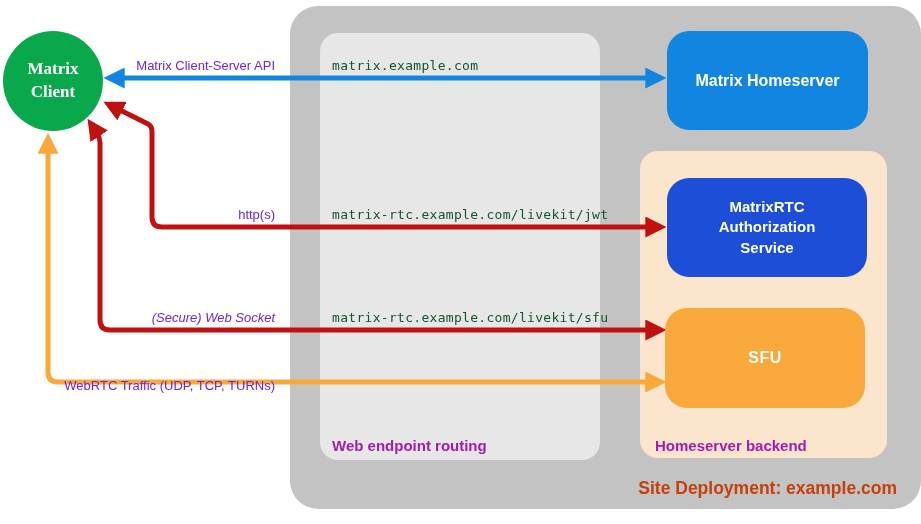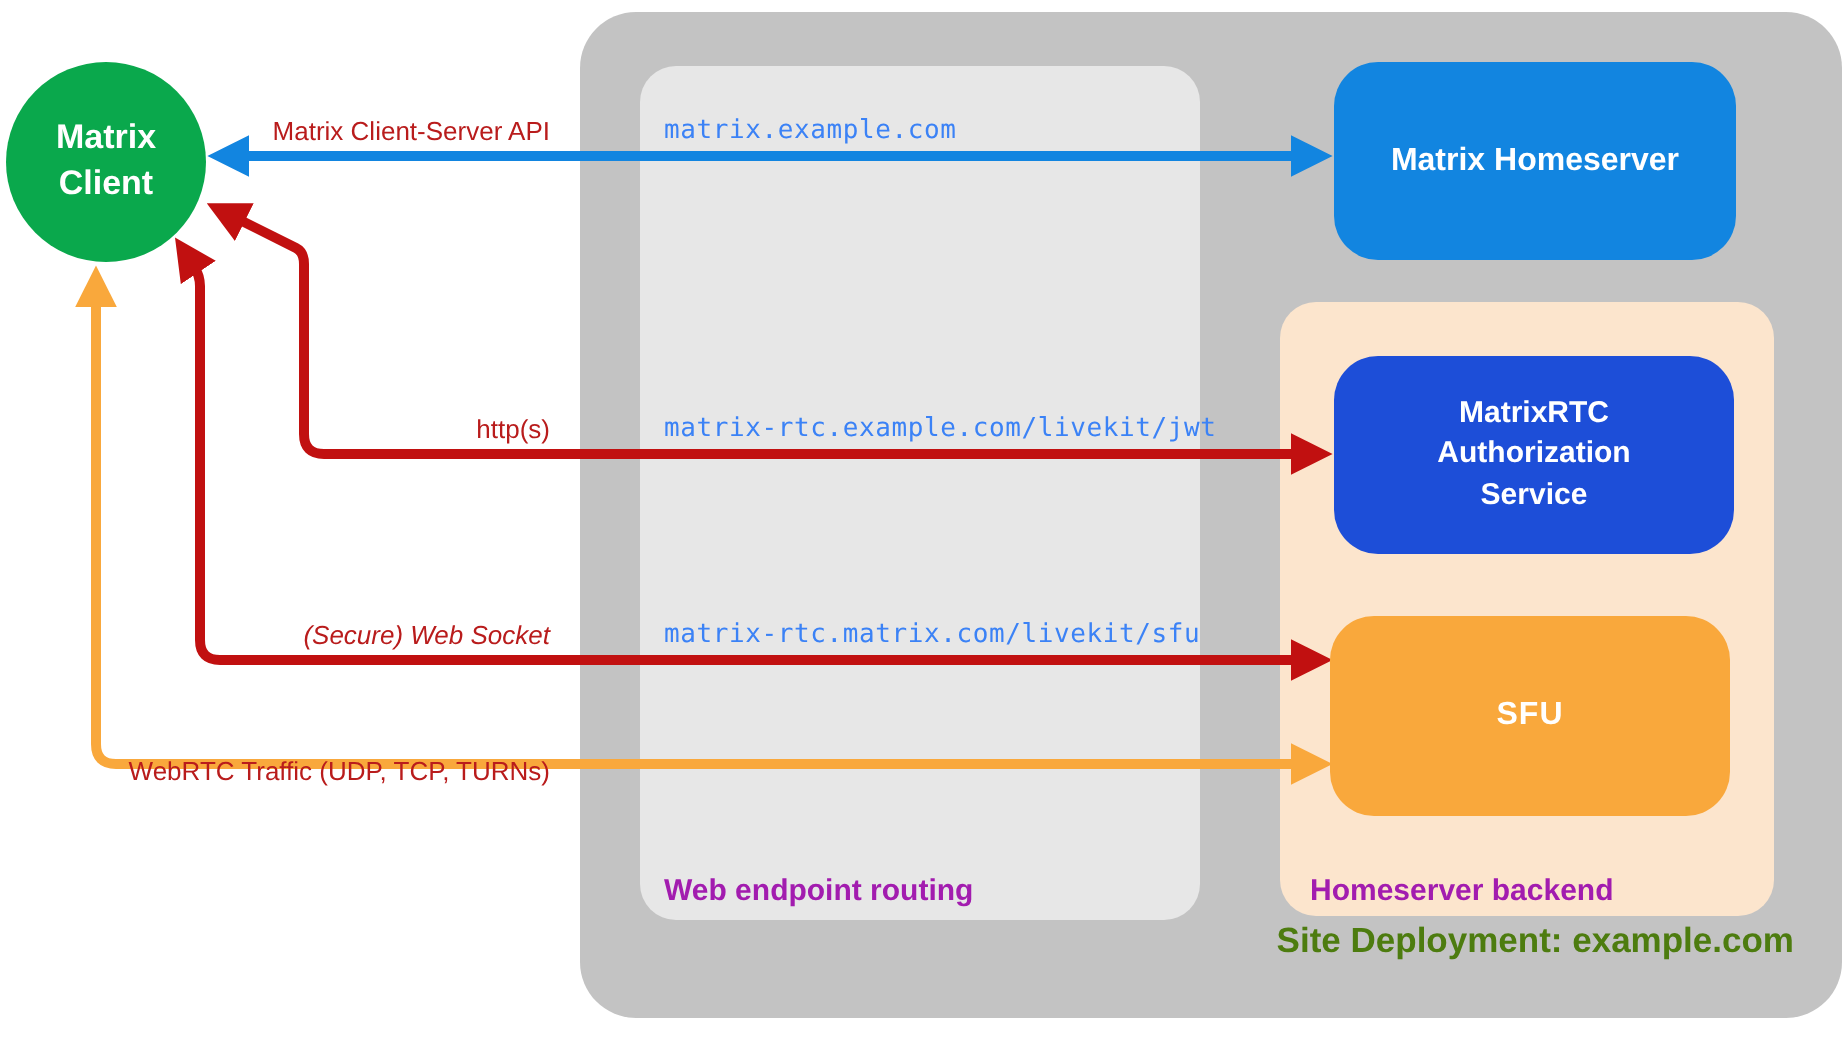--- a/index.html
+++ b/index.html
@@ -8,45 +8,45 @@
 
   
   .panel{position:absolute;box-sizing:border-box;}
   .outer-panel{left:290px;top:6px;width:631px;height:503px;background:#c3c3c3;border-radius:28px;}
   .routing-panel{left:320px;top:33px;width:280px;height:427px;background:#e7e7e7;border-radius:18px;}
   .backend-panel{left:640px;top:151px;width:247px;height:307px;background:#fce5cd;border-radius:18px;}
 
   .panel-label{position:absolute;font-weight:bold;font-size:15px;color:#a21caf;}
   .routing-label{left:332px;top:437px;}
   .backend-label{left:655px;top:437px;}
-  .site-label{position:absolute;right:24px;top:460px;font-weight:bold;font-size:17.5px;color:#4d7c0f;}
+  .site-label{position:absolute;right:24px;top:478px;font-weight:bold;font-size:17.5px;color:#c2410c;}
 
   
   .node{position:absolute;display:flex;align-items:center;justify-content:center;
         color:#fff;font-weight:bold;text-align:center;box-sizing:border-box;}
   .client-node{left:3px;top:31px;width:100px;height:100px;border-radius:50%;
-        background:#0aa84c;font-size:17px;line-height:1.35;white-space:pre-line;}
+        background:#0aa84c;font-size:17px;line-height:1.35;white-space:pre-line;font-family:Liberation Serif, serif;}
   .homeserver-node{left:667px;top:31px;width:201px;height:99px;border-radius:22px;
         background:#1285e0;font-size:16px;justify-content:center;}
   .auth-node{left:667px;top:178px;width:200px;height:99px;border-radius:22px;
         background:#1d4ed8;font-size:15px;line-height:1.35;}
   .auth-node .inner{width:150px;}
   .sfu-node{left:665px;top:308px;width:200px;height:100px;border-radius:22px;
         background:#f9a83c;font-size:16px;letter-spacing:.5px;}
 
   
-  .arrow-label{position:absolute;right:646px;font-size:13px;color:#b91c1c;
+  .arrow-label{position:absolute;right:646px;font-size:13px;color:#6d28d9;
         white-space:nowrap;text-align:right;line-height:16px;}
   .lbl-api{top:58px;}
   .lbl-jwt{top:207px;}
   .lbl-ws{top:310px;font-style:italic;}
   .lbl-webrtc{top:362px;margin-top:16px;}
 
   .endpoint-label{position:absolute;left:332px;font-family:"DejaVu Sans Mono", monospace;
-        font-size:13px;color:#3b82f6;white-space:nowrap;line-height:16px;letter-spacing:.3px;text-align:center;}
+        font-size:13px;color:#14532d;white-space:nowrap;line-height:16px;letter-spacing:.3px;text-align:center;}
   .ep-api{top:58px;}
   .ep-jwt{top:207px;}
   .ep-ws{top:310px;}
 
   .arrows-svg{position:absolute;left:0;top:0;width:921px;height:524px;pointer-events:none;}
 </style>
 </head>
 <body>
 
 <div class="stage">
@@ -94,19 +94,19 @@
     <span>SFU</span>
   </div>
 
   <div class="arrow-label lbl-api">Matrix Client-Server API</div>
   <div class="arrow-label lbl-jwt">http(s)</div>
   <div class="arrow-label lbl-ws">(Secure) Web Socket</div>
   <div class="arrow-label lbl-webrtc">WebRTC Traffic (UDP, TCP, TURNs)</div>
 
   <div class="endpoint-label ep-api">matrix.example.com</div>
   <div class="endpoint-label ep-jwt">matrix-rtc.example.com/livekit/jwt</div>
-  <div class="endpoint-label ep-ws">matrix-rtc.matrix.com/livekit/sfu</div>
+  <div class="endpoint-label ep-ws">matrix-rtc.example.com/livekit/sfu</div>
 
   <div class="panel-label routing-label">Web endpoint routing</div>
   <div class="panel-label backend-label">Homeserver backend</div>
   <div class="site-label">Site Deployment: example.com</div>
 
 </div>
 
 </body></html>

